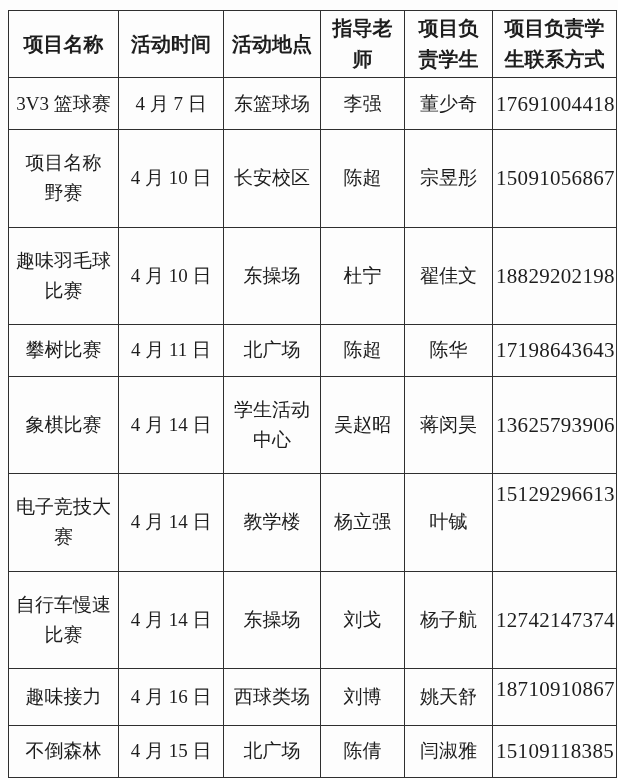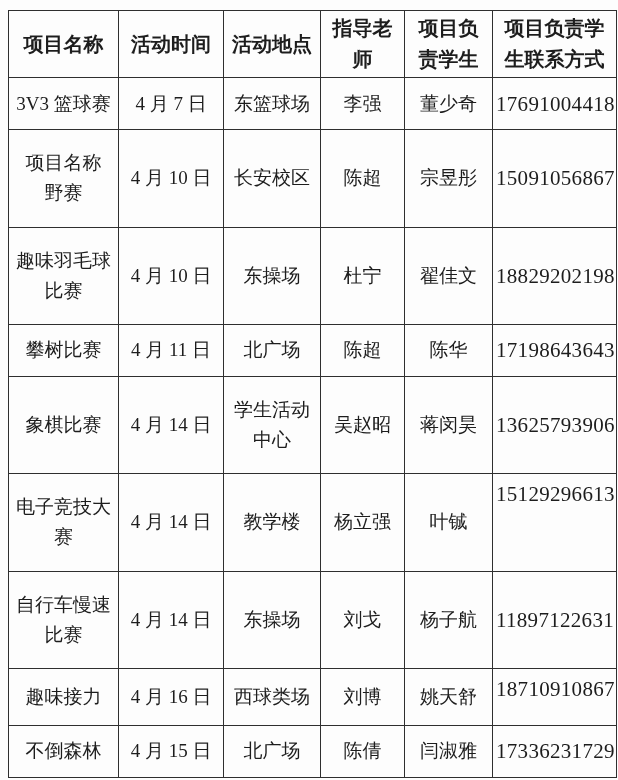--- a/index.html
+++ b/index.html
@@ -136,33 +136,33 @@
           <td class="cell-student">叶铖</td>
           <td class="cell-phone">15129296613</td>
         </tr>
         <tr>
           <td class="cell-name">自行车慢速
 比赛</td>
           <td class="cell-date">4 月 14 日</td>
           <td class="cell-location">东操场</td>
           <td class="cell-teacher">刘戈</td>
           <td class="cell-student">杨子航</td>
-          <td class="cell-phone">11897122631</td>
+          <td class="cell-phone">12742147374</td>
         </tr>
         <tr>
           <td class="cell-name">趣味接力</td>
           <td class="cell-date">4 月 16 日</td>
           <td class="cell-location">西球类场</td>
           <td class="cell-teacher">刘博</td>
           <td class="cell-student">姚天舒</td>
           <td class="cell-phone">18710910867</td>
         </tr>
         <tr>
           <td class="cell-name">不倒森林</td>
           <td class="cell-date">4 月 15 日</td>
           <td class="cell-location">北广场</td>
           <td class="cell-teacher">陈倩</td>
           <td class="cell-student">闫淑雅</td>
-          <td class="cell-phone">17336231729</td>
+          <td class="cell-phone">15109118385</td>
         </tr>
       </tbody>
   </table>
 </div>
 
 </body></html>

